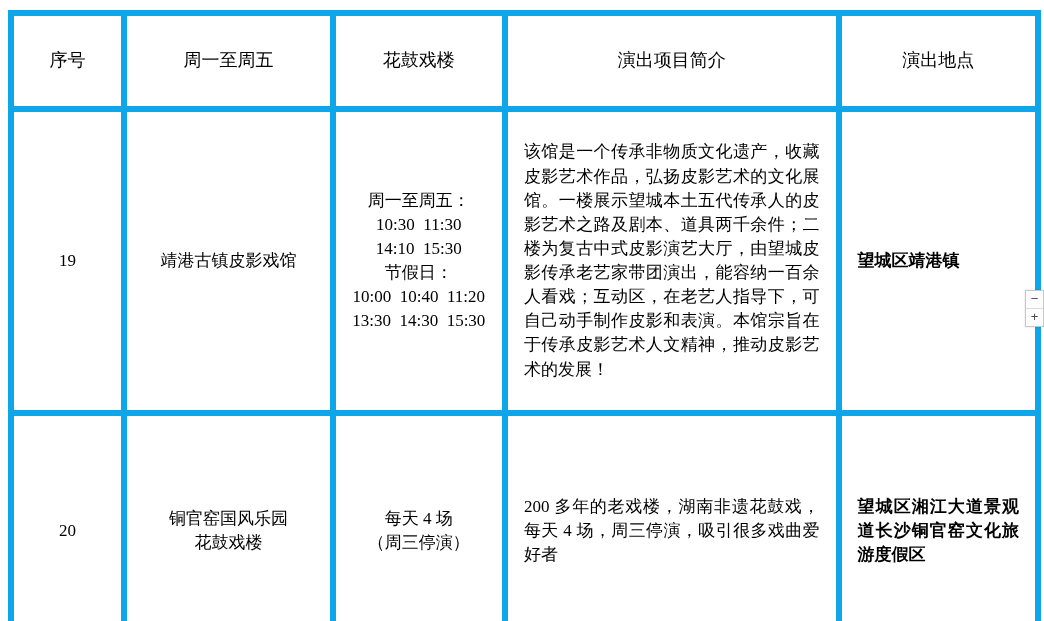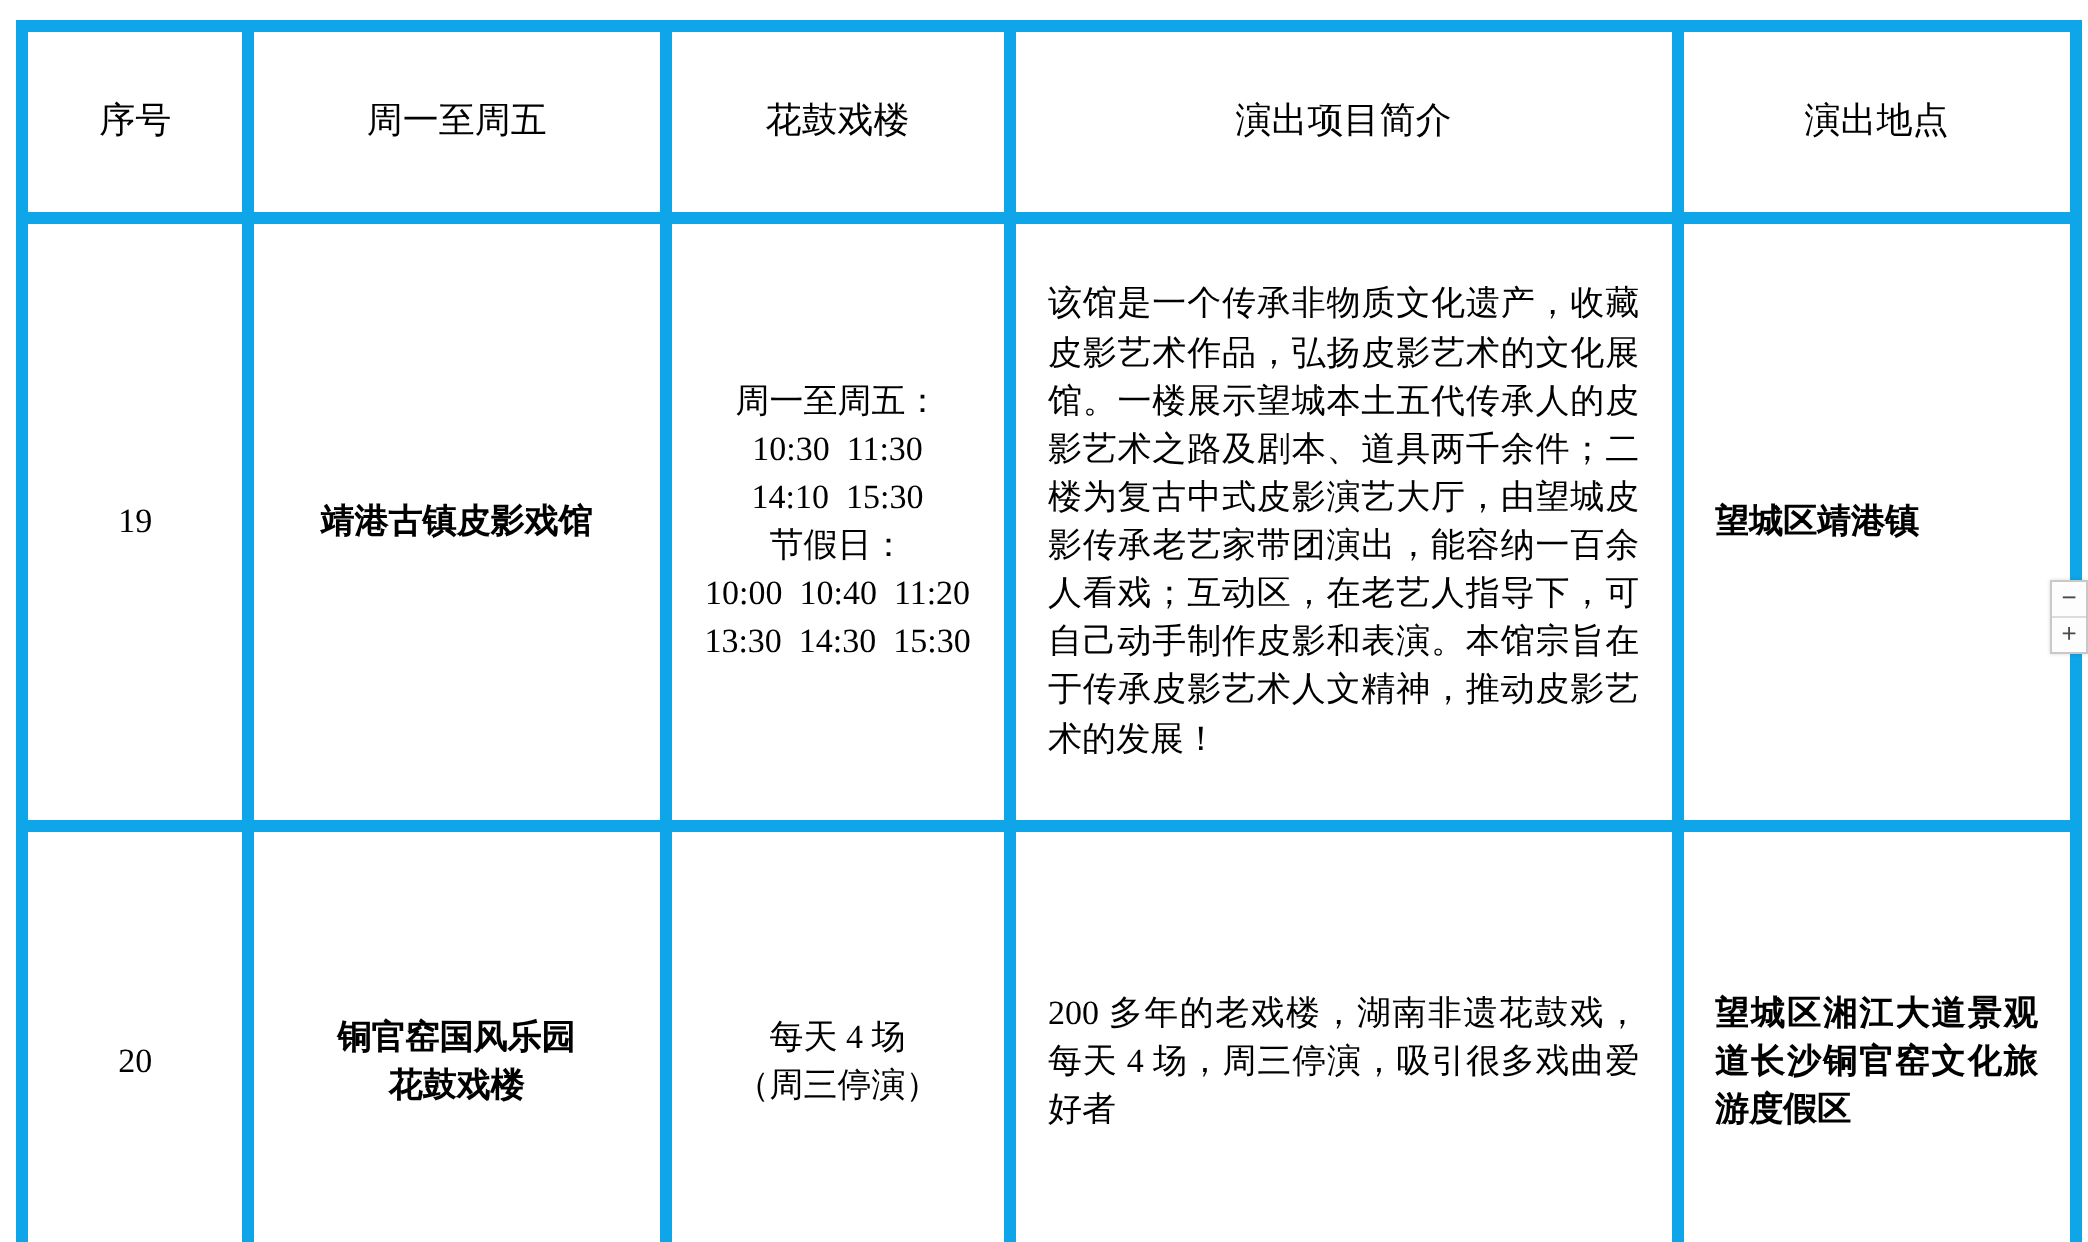--- a/index.html
+++ b/index.html
@@ -47,21 +47,20 @@
   col.c-desc  { width: 333px; }
   col.c-place { width: 199px; }
 
   td.cell-no {
     text-align: center;
     font-size: 17px;
   }
   td.cell-name {
     text-align: center;
     line-height: 1.5;
-    font-weight: bold;
   }
   td.cell-time {
     text-align: center;
     line-height: 1.55;
     font-size: 16px;
   }
   td.cell-desc {
     text-align: justify;
     text-justify: inter-ideograph;
     line-height: 1.5;

